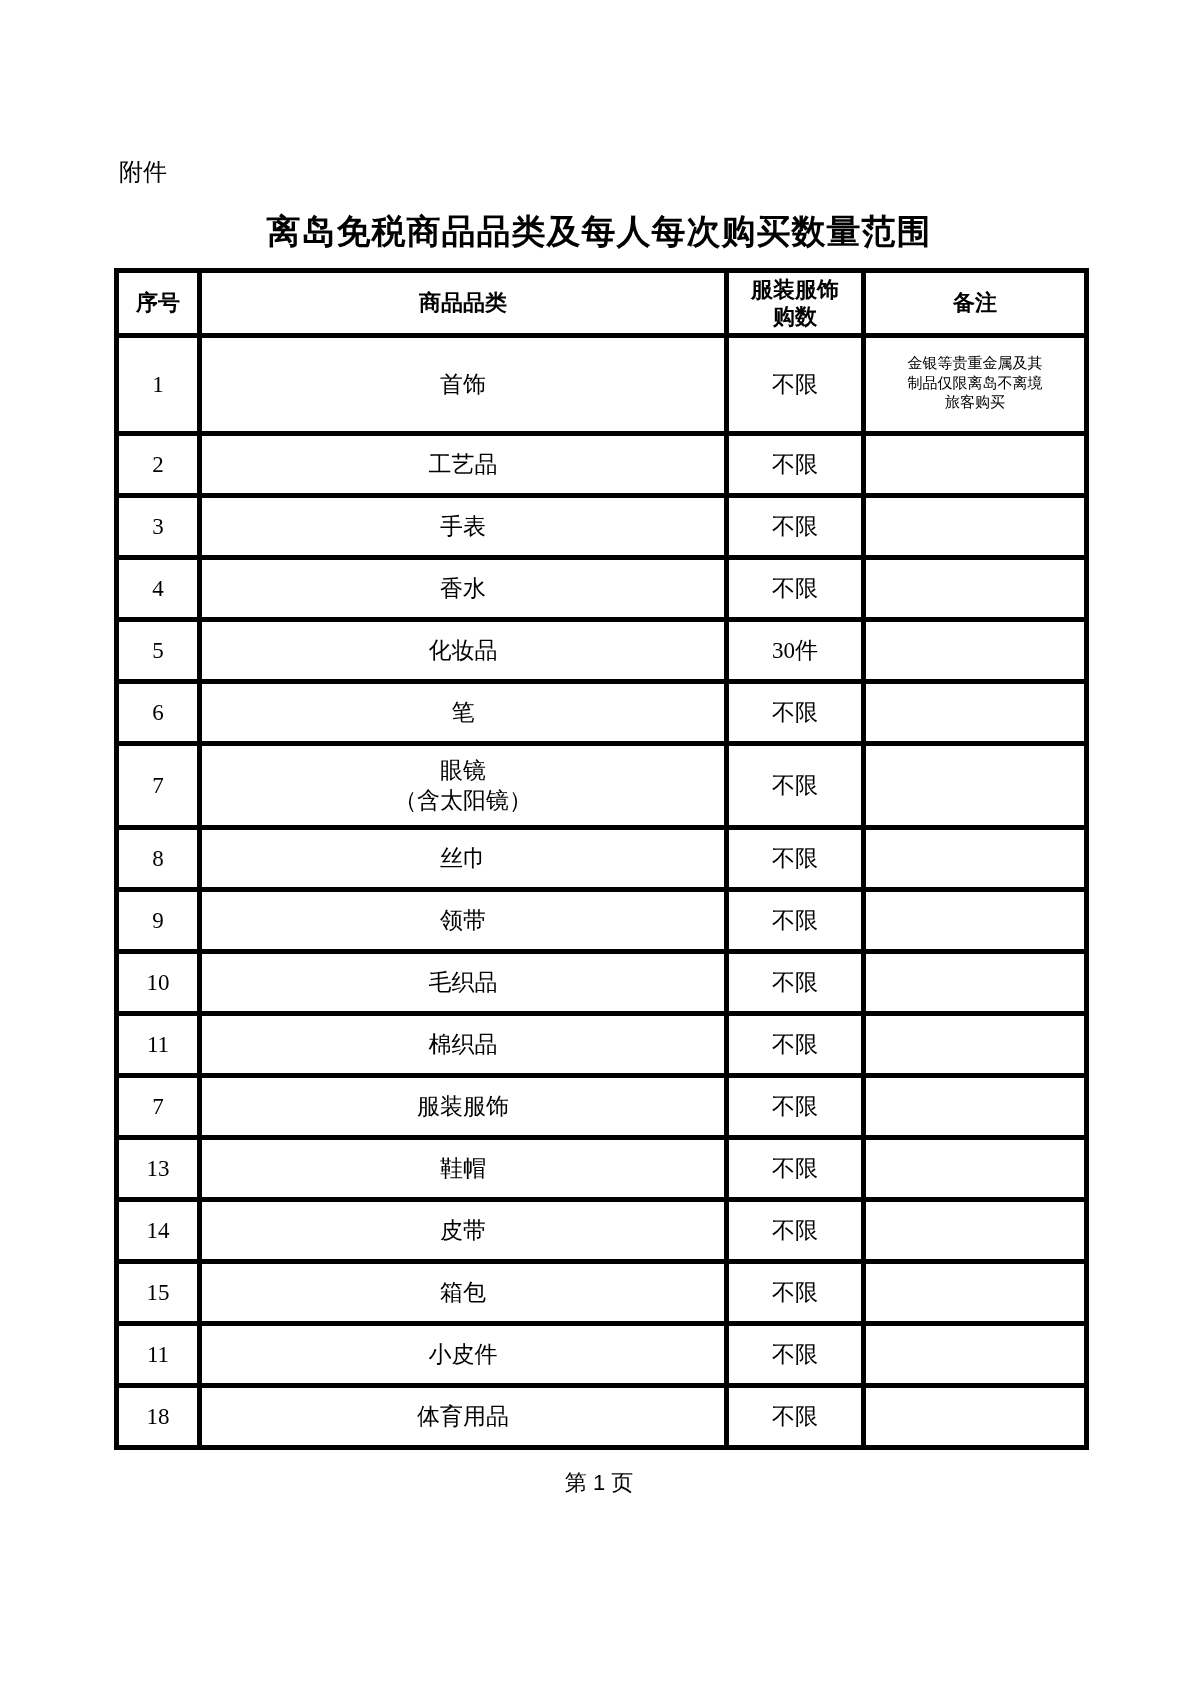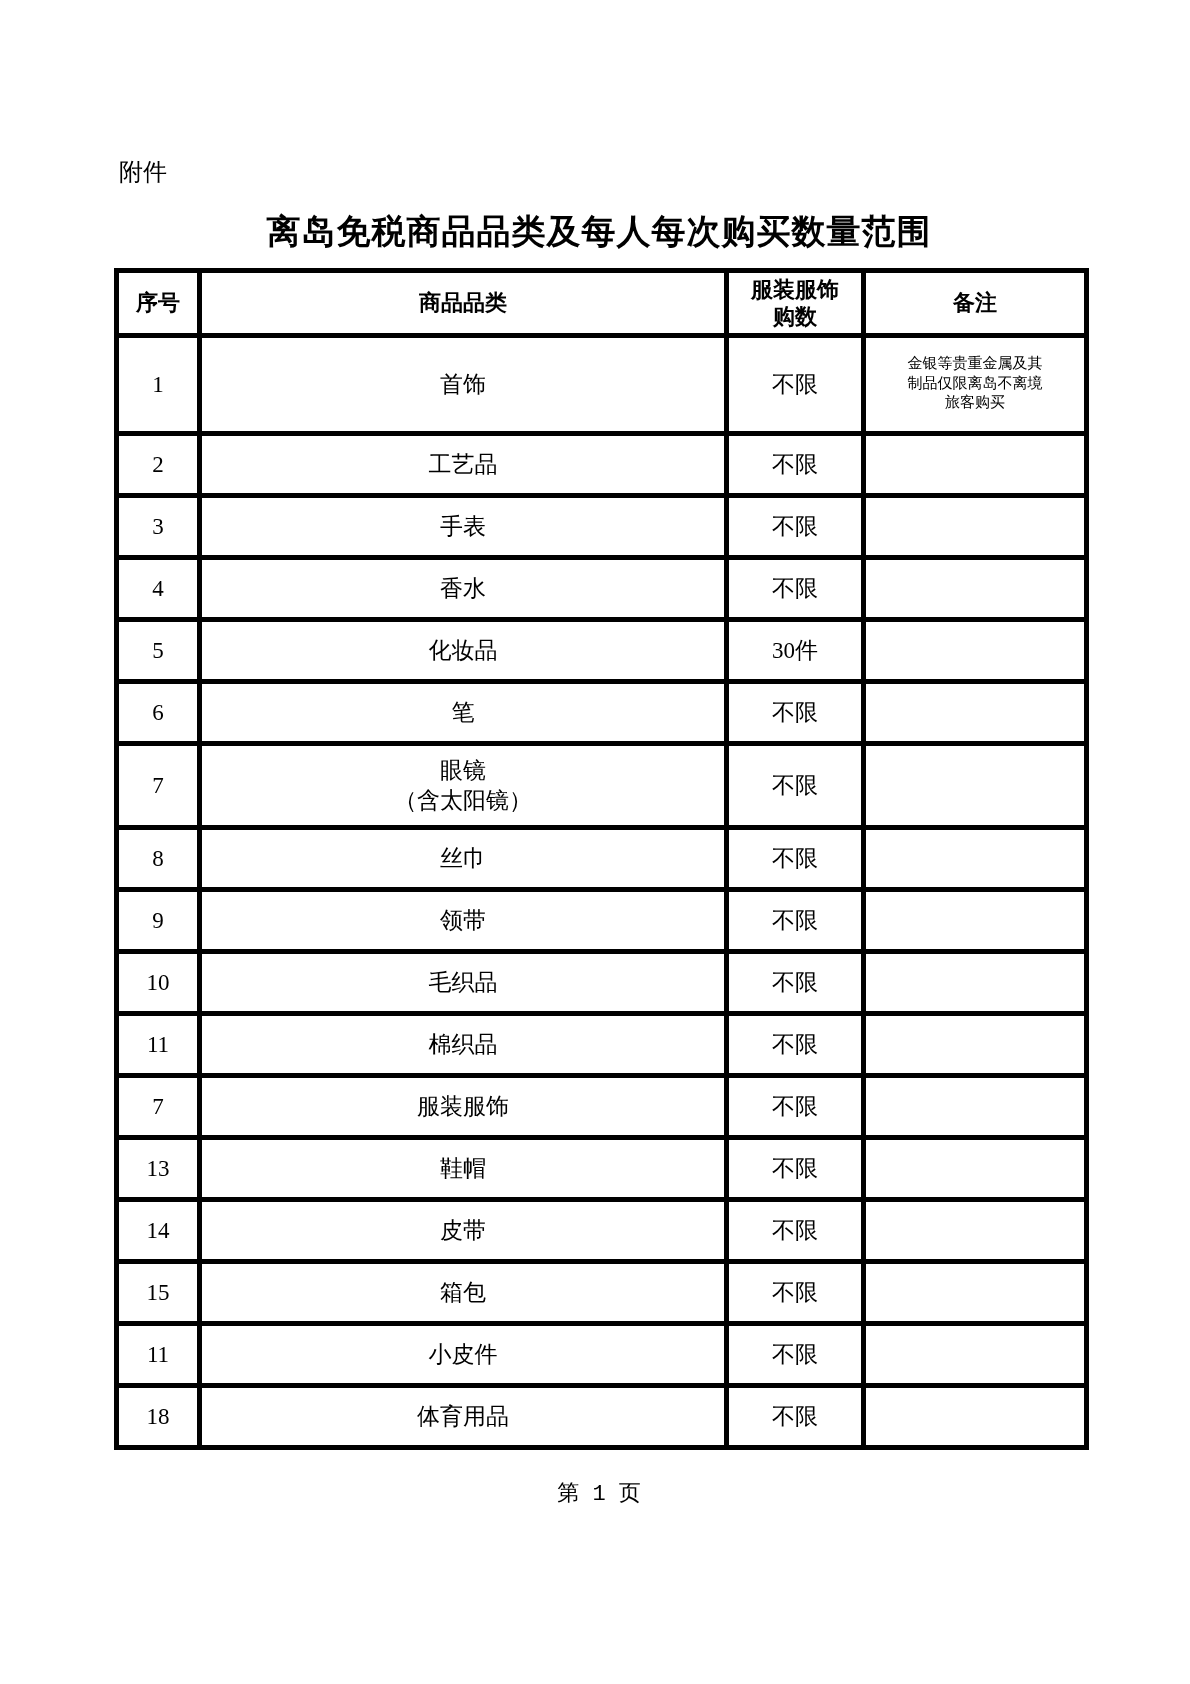--- a/index.html
+++ b/index.html
@@ -70,25 +70,25 @@
     line-height: 1.3;
     white-space: pre-line;
   }
   .limits-table td.remark-cell {
     font-size: 15px;
     line-height: 1.32;
     padding: 1px 2px;
     font-family: Liberation Mono, monospace;
   }
   .page-footer {
-    margin-top: 34px;
+    margin-top: 22px;
     text-align: center;
     font-size: 22px;
     line-height: 1;
-    font-family: Liberation Mono, monospace;
+    font-family: Liberation Sans, sans-serif;
   }
 </style>
 </head>
 <body>
 
 <div class="page">
 
   <div class="attachment-label">附件</div>
 
   <div class="doc-title">离岛免税商品品类及每人每次购买数量范围</div>

